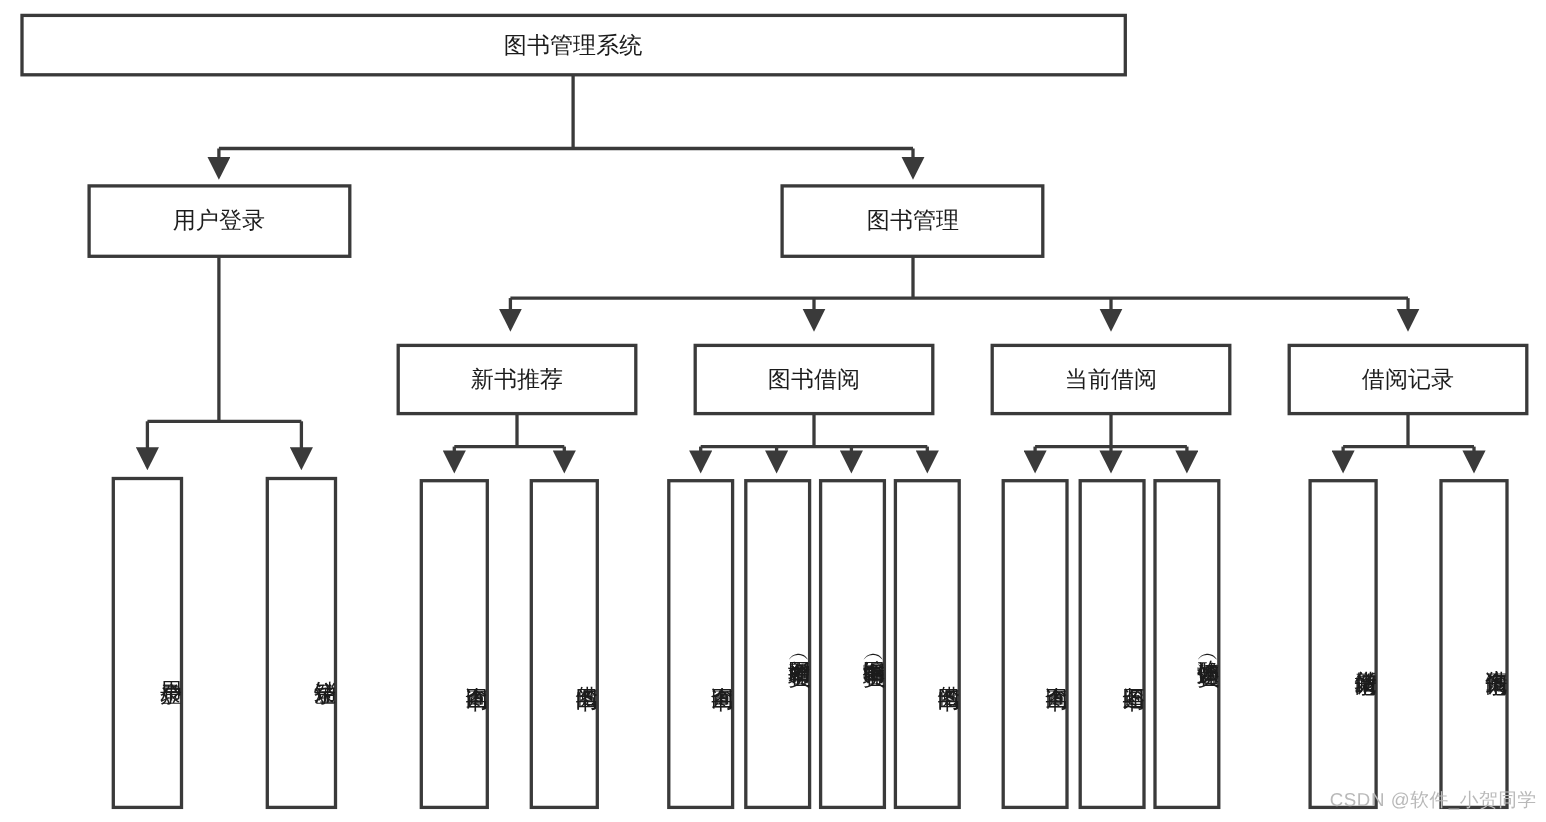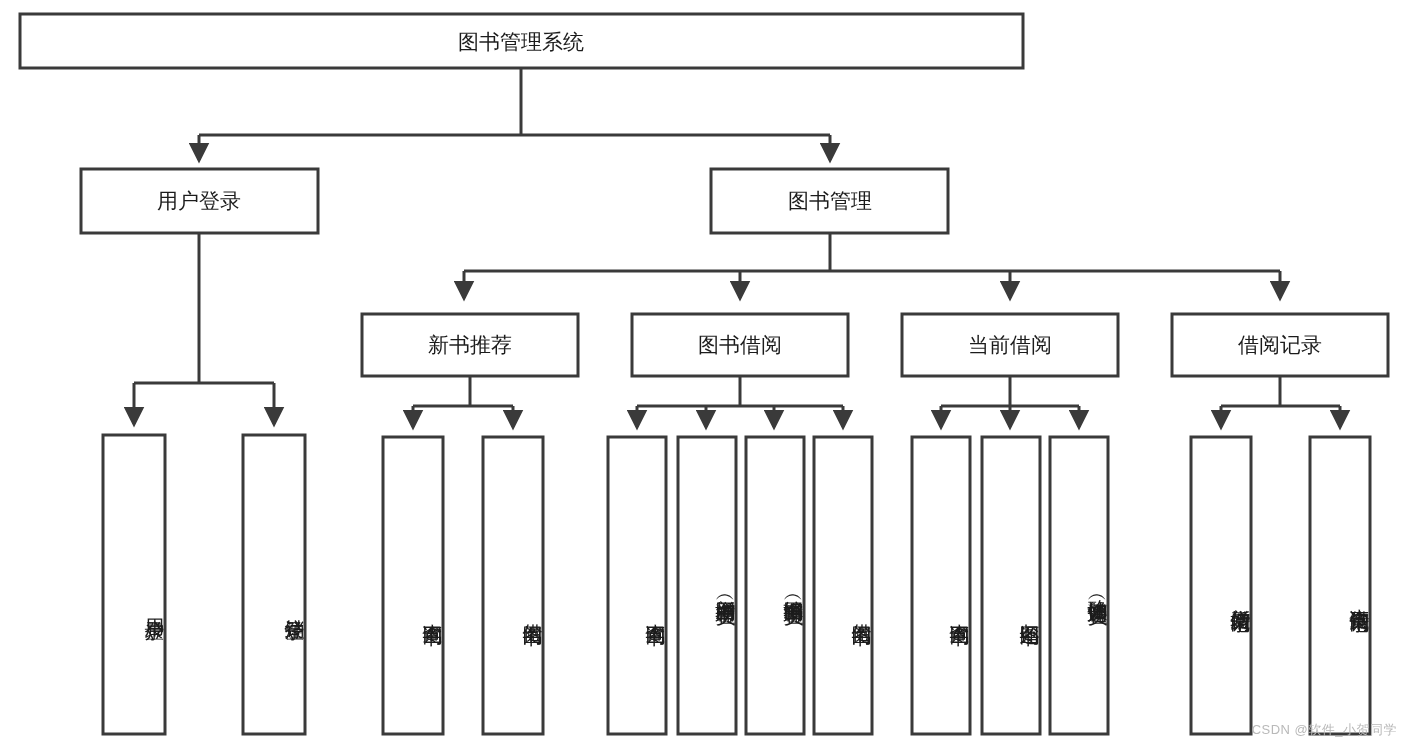--- a/index.html
+++ b/index.html
@@ -67,21 +67,21 @@
     align-items: flex-start;
     justify-content: center;
     height: 100%;
     width: 100%;
   }
   #watermark {
     position: absolute;
     right: 8px;
     bottom: 8px;
     font-family: "Liberation Sans", "DejaVu Sans", sans-serif;
-    font-size: 13px;
+    font-size: 17px;
     color: #b9b9b9;
     letter-spacing: 0.5px;
     user-select: none;
     pointer-events: none;
   }
 </style>
 </head>
 <body>
 
 <div id="diagram-root">

